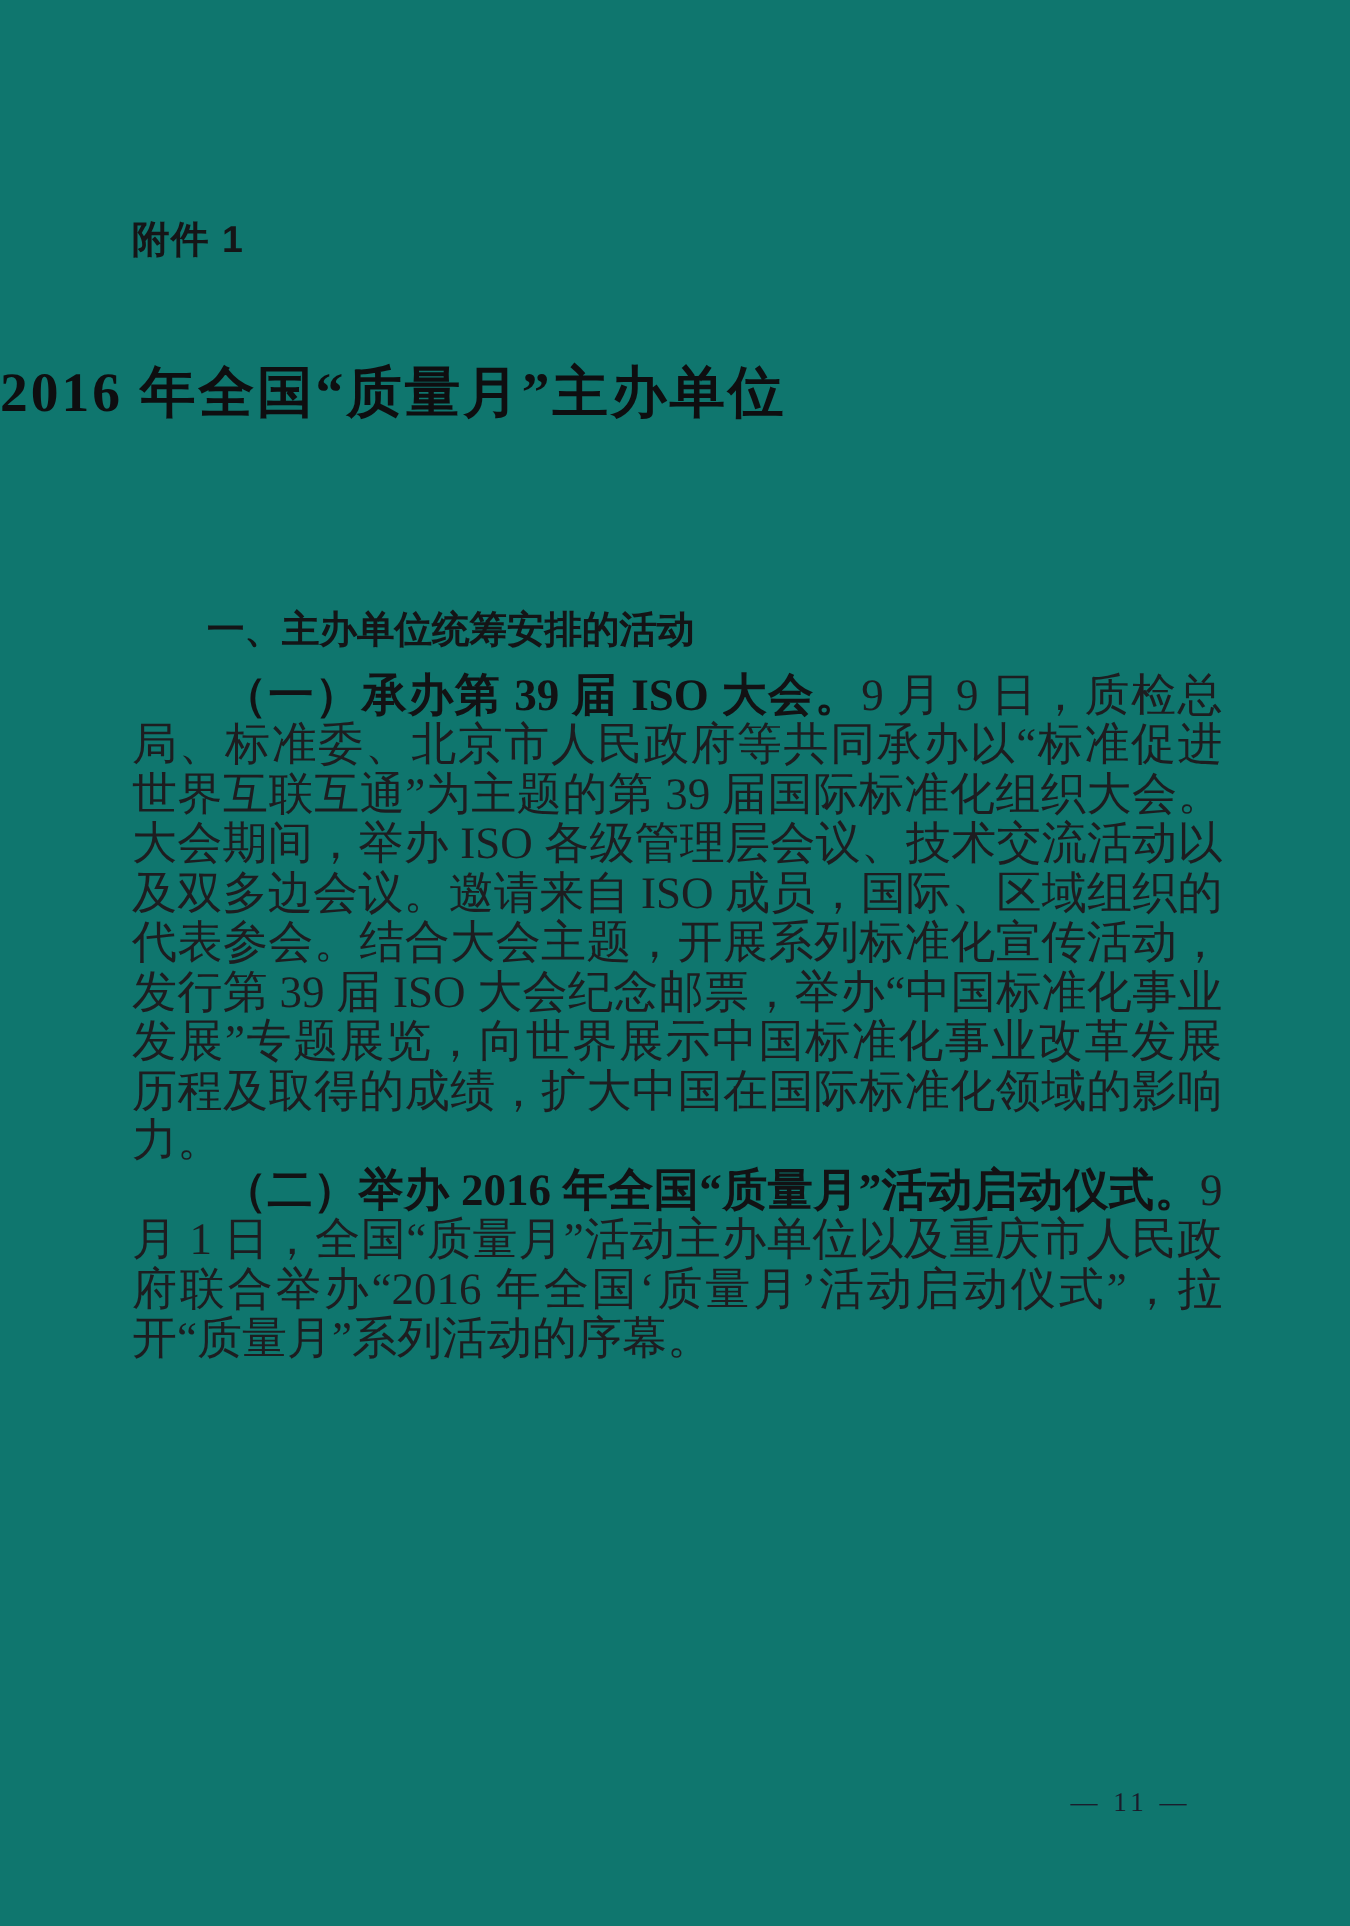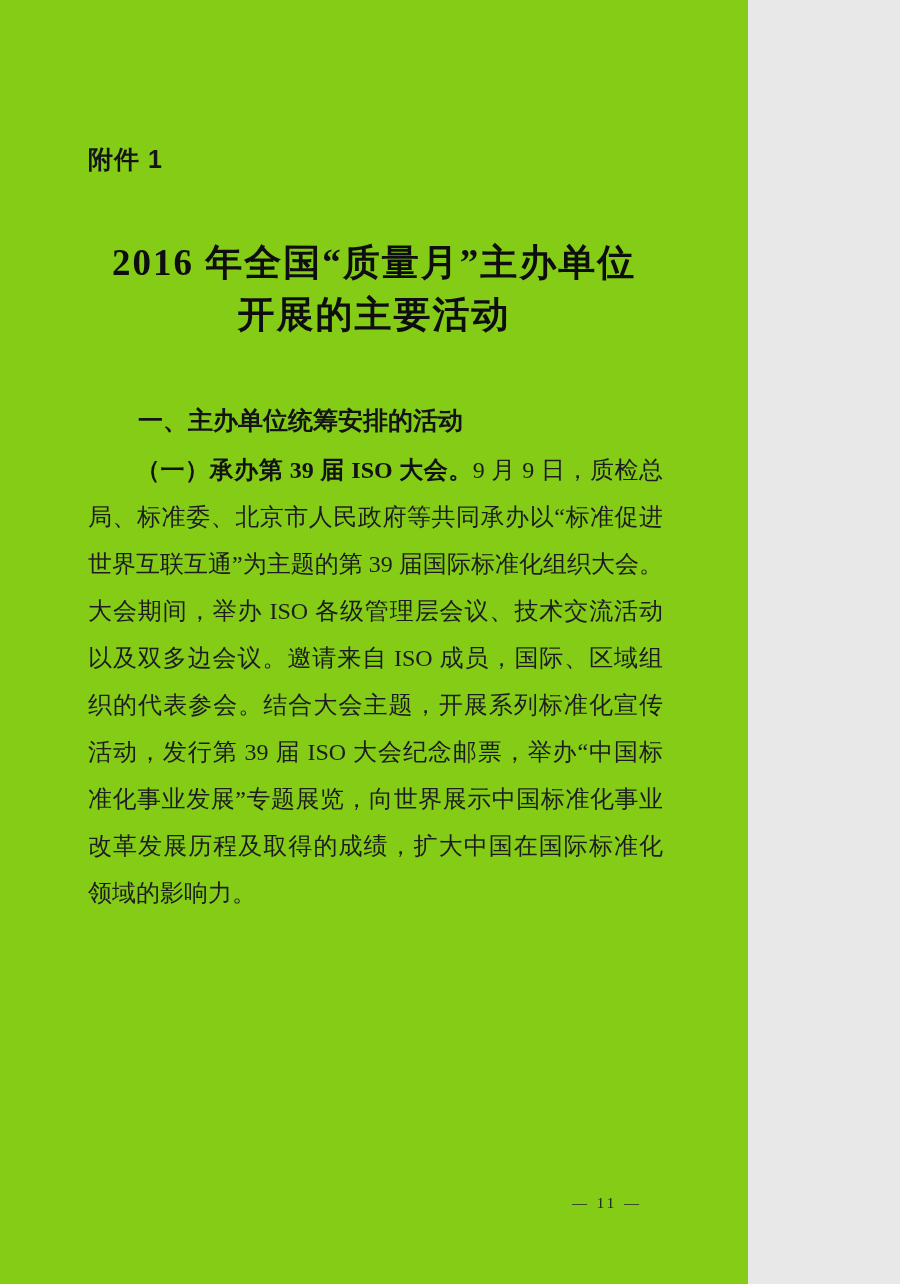--- a/index.html
+++ b/index.html
@@ -3,42 +3,41 @@
 <meta charset="utf-8">
 <style>
   * { margin: 0; padding: 0; box-sizing: border-box; }
   html, body { width: 900px; }
   body {
     font-family: "Liberation Serif", "DejaVu Serif", serif;
     background: #e8e8e8;
   }
   .page {
     position: relative;
-    width: 748px;
+    width: 900px;
     height: 1284px;
-    background: #84cc16;
+    background: #0f766e;
     color: #1b1b1d;
     overflow: hidden;
   }
   .attachment {
     position: absolute;
     left: 88px;
     top: 143px;
     font-family: "Liberation Sans", "DejaVu Sans", sans-serif;
     font-weight: bold;
     font-size: 25px;
     letter-spacing: 1px;
     color: #151517;
   }
   .title {
     position: absolute;
     top: 237px;
     left: 0;
     right: 0;
-    text-align: center;
     font-family: "Liberation Serif", "DejaVu Serif", serif;
     font-weight: bold;
     font-size: 37px;
     line-height: 52px;
     color: #0e0e10;
     letter-spacing: 2px;
   }
   .title .tl { display: block; }
   .content {
     position: absolute;
@@ -49,56 +48,56 @@
   .section-heading {
     font-family: "Liberation Sans", "DejaVu Sans", sans-serif;
     font-weight: bold;
     font-size: 25px;
     line-height: 47px;
     text-indent: 2em;
     color: #141416;
     margin-bottom: 3px;
   }
   .para {
-    font-size: 24px;
-    line-height: 47px;
+    font-size: 30px;
+    line-height: 33px;
     text-align: justify;
     text-indent: 2em;
     color: #1d1d20;
   }
   .para .lead {
     font-weight: bold;
     color: #121214;
   }
   .footer {
     position: absolute;
     right: 106px;
     bottom: 72px;
-    font-size: 15px;
+    font-size: 18px;
     letter-spacing: 3px;
     color: #1b1b2a;
   }
 </style>
 </head>
 <body>
 
 <div class="page">
 
   <div class="attachment">附件 1</div>
 
   <h1 class="title">
     <span class="tl">2016 年全国“质量月”主办单位</span>
-    <span class="tl">开展的主要活动</span>
   </h1>
 
   <div class="content">
 
     <h2 class="section-heading">一、主办单位统筹安排的活动</h2>
 
     <p class="para"><b class="lead">（一）承办第 39 届 ISO 大会。</b><span>9 月 9 日，质检总局、标准委、北京市人民政府等共同承办以“标准促进世界互联互通”为主题的第 39 届国际标准化组织大会。大会期间，举办 ISO 各级管理层会议、技术交流活动以及双多边会议。邀请来自 ISO 成员，国际、区域组织的代表参会。结合大会主题，开展系列标准化宣传活动，发行第 39 届 ISO 大会纪念邮票，举办“中国标准化事业发展”专题展览，向世界展示中国标准化事业改革发展历程及取得的成绩，扩大中国在国际标准化领域的影响力。</span></p>
 
+    <p class="para"><b class="lead">（二）举办 2016 年全国“质量月”活动启动仪式。</b><span>9 月 1 日，全国“质量月”活动主办单位以及重庆市人民政府联合举办“2016 年全国‘质量月’活动启动仪式”，拉开“质量月”系列活动的序幕。</span></p>
 
 
   </div>
 
   <div class="footer">— 11 —</div>
 
 </div>
 
 </body></html>

